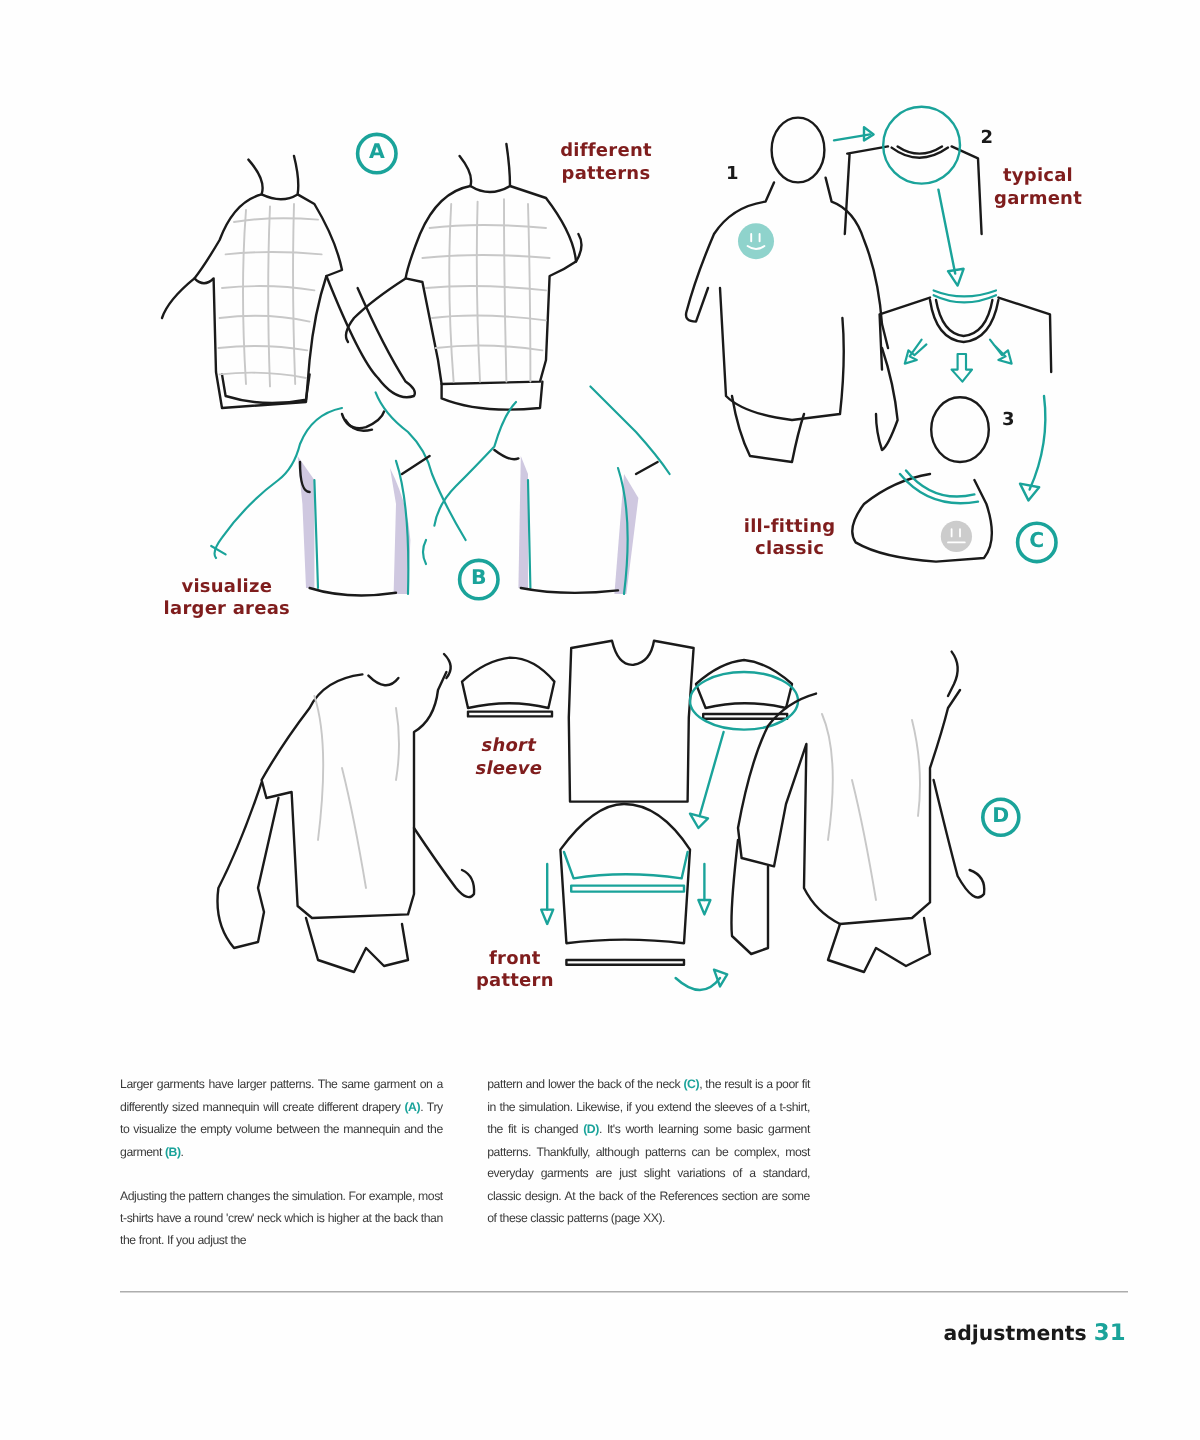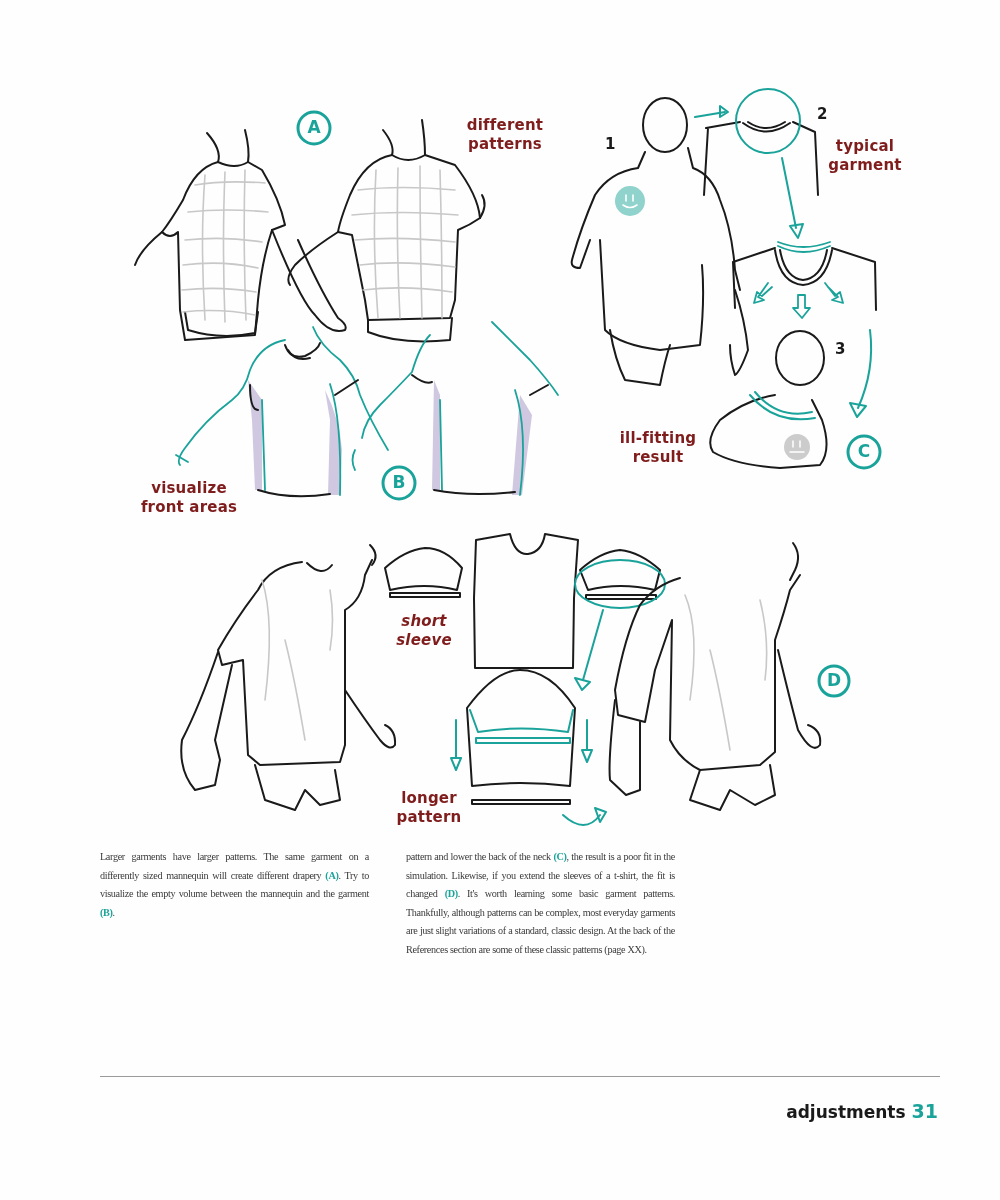--- a/index.html
+++ b/index.html
@@ -1,20 +1,20 @@
 <!DOCTYPE html>
 <html><head>
 <meta charset="utf-8">
 <style>
   html, body { margin: 0; padding: 0; }
   body { width: 1000px; height: 1200px; background: #fefefe; position: relative; overflow: hidden; font-family: "DejaVu Sans", sans-serif; }
   .art { position: absolute; left: 0; top: 0; width: 1000px; height: 860px; }
   .label { position: absolute; font-family: "DejaVu Sans", sans-serif; font-weight: bold; font-size: 15px; line-height: 19px; color: #7f1d1d; text-align: center; letter-spacing: 0.2px; }
   .num { position: absolute; font-family: "DejaVu Sans", sans-serif; font-weight: bold; font-size: 15px; color: #1a1a1a; }
-  .body-col { position: absolute; top: 848px; width: 269px; font-family: Liberation Serif, serif; font-size: 10.2px; line-height: 18.5px; color: #3a3a3a; text-align: justify; letter-spacing: -0.35px; }
+  .body-col { position: absolute; top: 896px; width: 269px; font-family: Liberation Sans, sans-serif; font-size: 10.2px; line-height: 18.5px; color: #3a3a3a; text-align: justify; letter-spacing: -0.35px; }
   .body-col p { margin: 0 0 18.5px 0; }
   .ref { color: #1aa39a; font-weight: bold; }
   .rule { position: absolute; left: 100px; top: 1076px; width: 840px; height: 1px; background: #9a9a9a; }
   .folio { position: absolute; right: 62px; top: 1100px; font-family: "DejaVu Sans", sans-serif; font-size: 17px; font-weight: bold; color: #1a1a1a; }
   .folio .pg { color: #1aa39a; font-size: 19px; }
 </style>
 </head>
 <body>
 
 <svg class="art" viewBox="0 0 1000 860" xmlns="http://www.w3.org/2000/svg">
@@ -214,32 +214,33 @@
 <div style="position:absolute;left:854px;top:441px;width:20px;text-align:center;font:bold 17px 'DejaVu Sans',sans-serif;color:#1aa39a;">C</div>
 <div style="position:absolute;left:824px;top:670px;width:20px;text-align:center;font:bold 17px 'DejaVu Sans',sans-serif;color:#1aa39a;">D</div>
 
 <div class="num" style="left:605px;top:135px;">1</div>
 <div class="num" style="left:817px;top:105px;">2</div>
 <div class="num" style="left:835px;top:340px;">3</div>
 
 <div class="label" style="left:462px;top:116px;width:86px;white-space:pre-line;">different
 patterns</div>
 <div class="label" style="left:128px;top:479px;width:122px;white-space:pre-line;">visualize
-front areas</div>
+larger areas</div>
 <div class="label" style="left:826px;top:137px;width:78px;white-space:pre-line;">typical
 garment</div>
 <div class="label" style="left:612px;top:429px;width:92px;white-space:pre-line;">ill-fitting
-result</div>
+classic</div>
 <div class="label" style="left:388px;top:612px;width:72px;white-space:pre-line;font-style:italic;">short
 sleeve</div>
-<div class="label" style="left:388px;top:789px;width:82px;white-space:pre-line;">longer
+<div class="label" style="left:388px;top:789px;width:82px;white-space:pre-line;">front
 pattern</div>
 
 <div class="body-col" style="left:100px;">
   <p><span>Larger garments have larger patterns. The same garment on a differently sized mannequin will create different drapery </span><span class="ref">(A)</span><span>. Try to visualize the empty volume between the mannequin and the garment </span><span class="ref">(B)</span><span>.</span></p>
+  <p>Adjusting the pattern changes the simulation. For example, most t-shirts have a round 'crew' neck which is higher at the back than the front. If you adjust the</p>
 </div>
 <div class="body-col" style="left:385px;margin-left:21px;">
   <p><span>pattern and lower the back of the neck </span><span class="ref">(C)</span><span>, the result is a poor fit in the simulation. Likewise, if you extend the sleeves of a t-shirt, the fit is changed </span><span class="ref">(D)</span><span>. It's worth learning some basic garment patterns. Thankfully, although patterns can be complex, most everyday garments are just slight variations of a standard, classic design. At the back of the References section are some of these classic patterns (page XX).</span></p>
 </div>
 
 <div class="rule"></div>
 <div class="folio">
   <span>adjustments</span>
   <span class="pg">31</span>
 </div>

